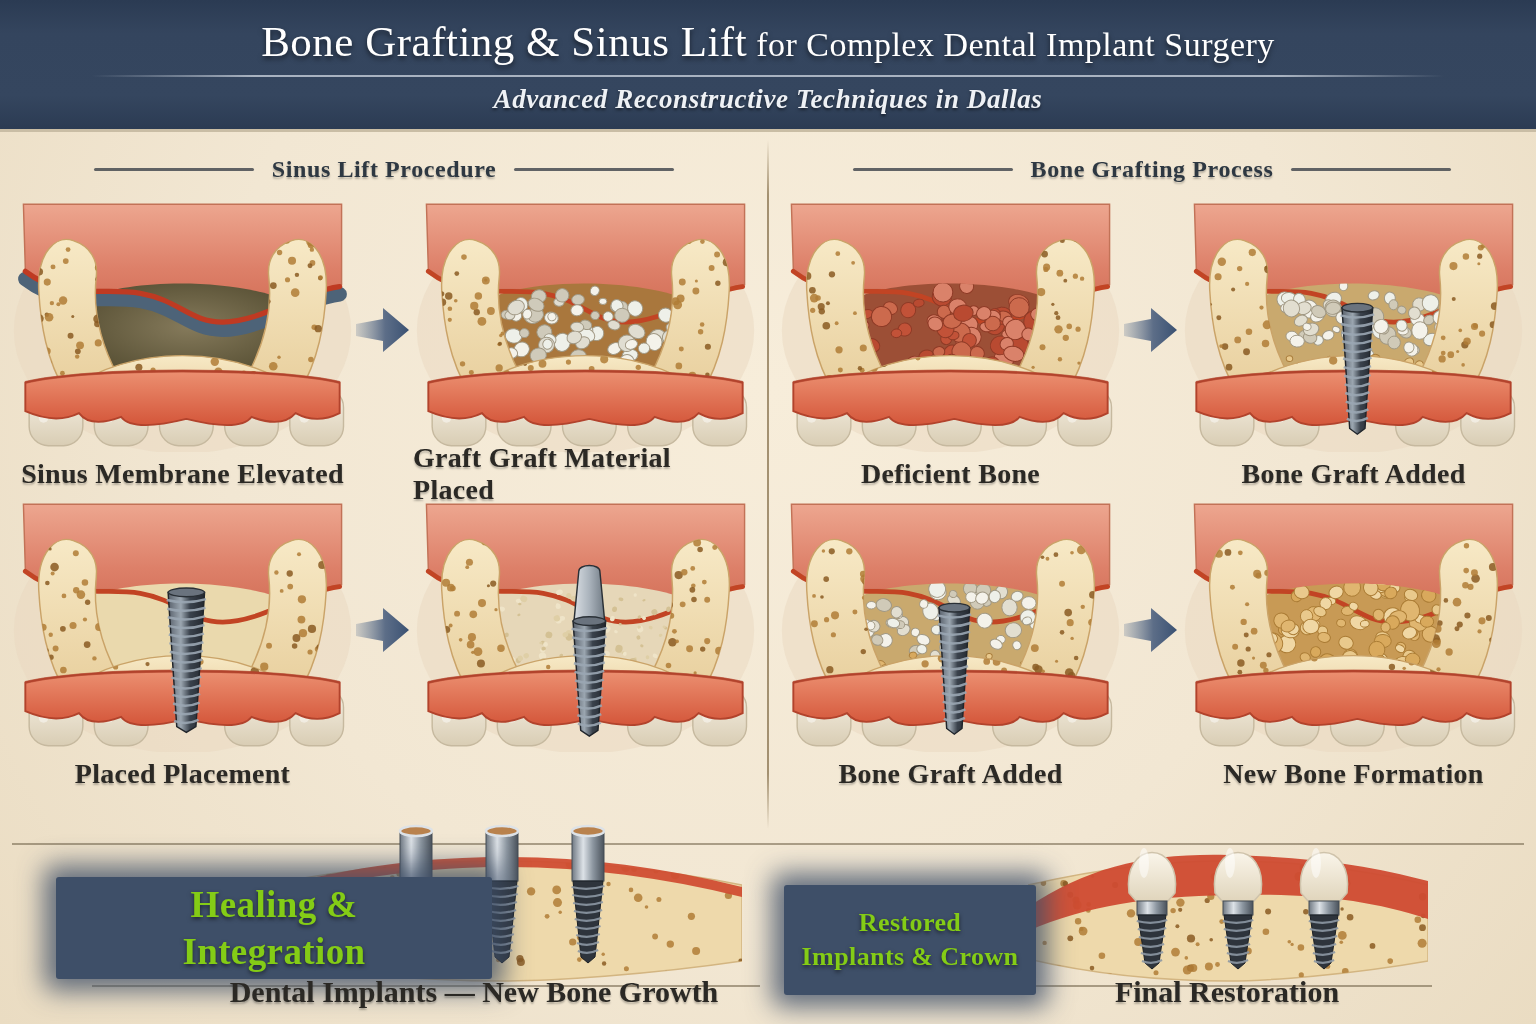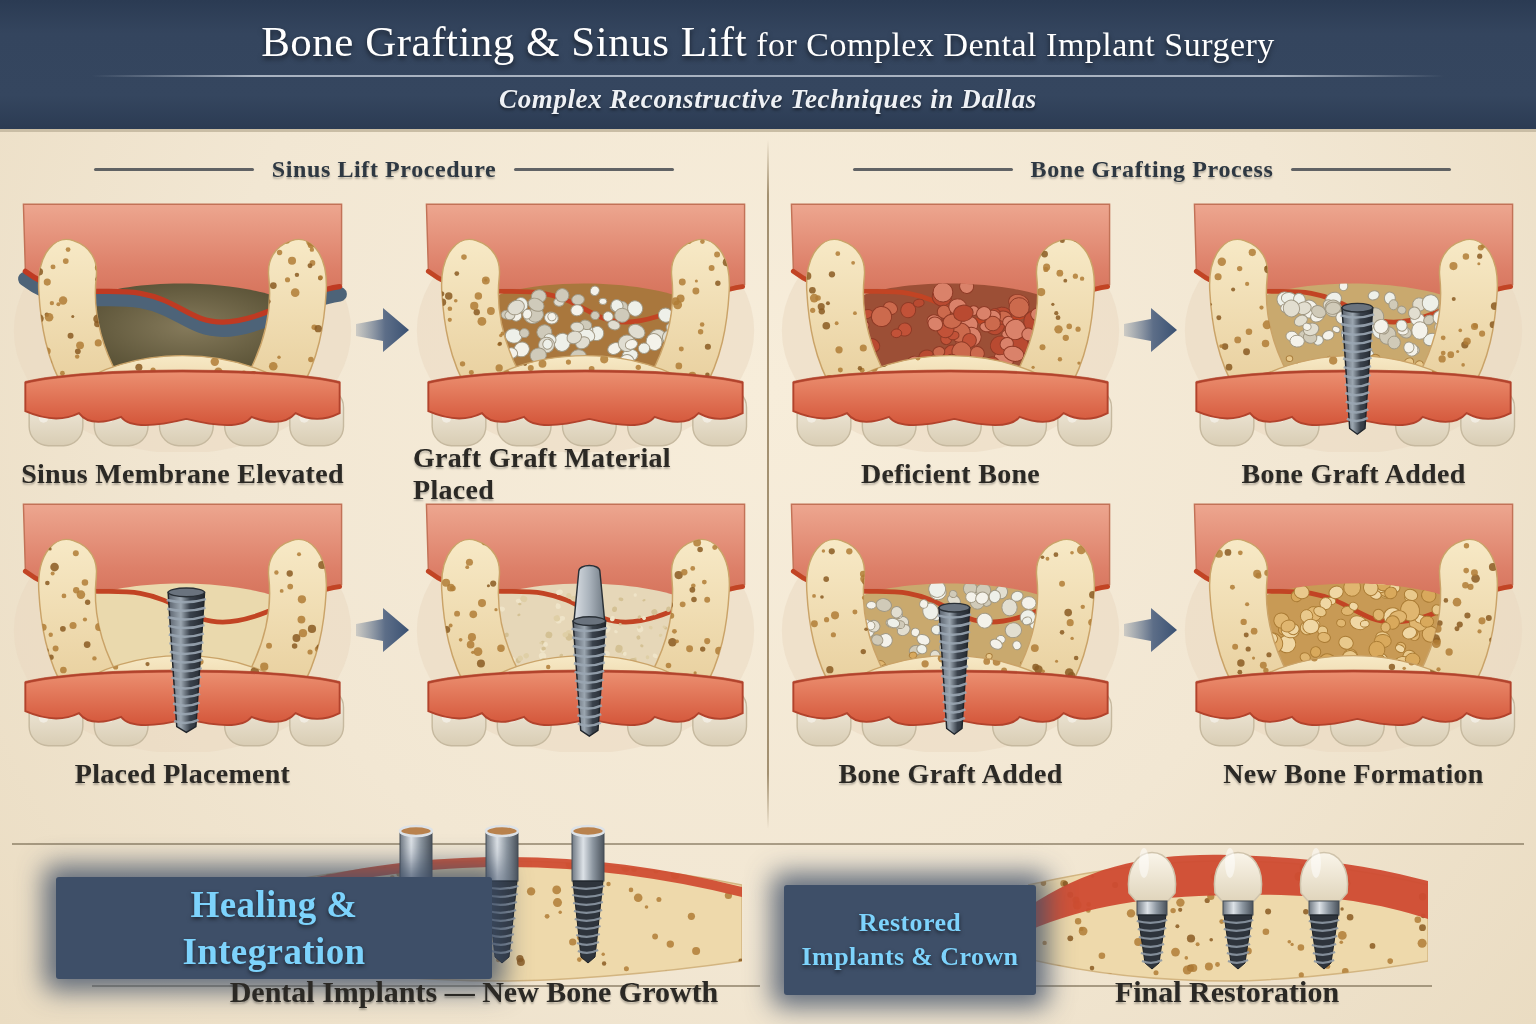--- a/index.html
+++ b/index.html
@@ -36,21 +36,21 @@
   .fig{display:flex;flex-direction:column;align-items:center;margin:0;}
   .panel{width:100%;max-width:352px;height:256px;}
   .panel svg{width:100%;height:100%;display:block;}
   .fig figcaption{height:44px;display:flex;align-items:center;justify-content:center;
     font-size:28px;font-weight:700;color:var(--caption-text,#2b2925);letter-spacing:.3px;text-shadow:0 2px 2px rgba(0,0,0,.25);}
   .arrow{align-self:start;margin-top:108px;width:56px;height:52px;}
   
   .f-area{flex:0 0 181px;height:181px;position:relative;display:flex;}
   .f-divider{position:absolute;top:0;left:12px;right:12px;height:2px;background:#6e5f46;opacity:.55;}
   .f-half{position:relative;flex:0 0 768px;height:181px;}
-  .badge{position:absolute;background:var(--accent-navy,#3e4f68);color:#7dd3fc;
+  .badge{position:absolute;background:var(--accent-navy,#3e4f68);color:#84cc16;
     box-shadow:0 0 26px 12px rgba(62,79,104,.8);border-radius:3px;
     display:flex;flex-direction:column;justify-content:center;text-align:center;
     font-weight:700;text-shadow:0 2px 4px rgba(0,0,0,.55);letter-spacing:.4px;z-index:3;}
   .badge.l{left:56px;top:34px;width:436px;height:102px;font-size:37px;line-height:1.28;}
   .badge.r{left:16px;top:42px;width:252px;height:110px;font-size:26px;line-height:1.3;}
   .strip{position:absolute;z-index:2;}
   .strip svg{display:block;}
   .strip.l{left:264px;top:-20px;width:478px;height:168px;}
   .strip.r{left:260px;top:-20px;width:400px;height:168px;}
   .baseline{position:absolute;top:142px;height:2px;background:#6b5c44;opacity:.55;z-index:1;}
@@ -62,21 +62,21 @@
   .f-caption.r{left:190px;right:40px;}
 </style>
 </head>
 <body>
 
 <div class="poster">
 
   <header class="banner">
     <h1><span class="t-main">Bone Grafting &amp; Sinus Lift</span><span class="t-rest"> for Complex Dental Implant Surgery</span></h1>
     <div class="banner-divider"></div>
-    <div class="subtitle">Complex Reconstructive Techniques in Dallas</div>
+    <div class="subtitle">Advanced Reconstructive Techniques in Dallas</div>
   </header>
 
   <main class="columns">
     <div class="v-divider"></div>
 
     <section class="column">
       <div class="sec-h">
         <span class="rule"></span>
         <h2>Sinus Lift Procedure</h2>
         <span class="rule"></span>

